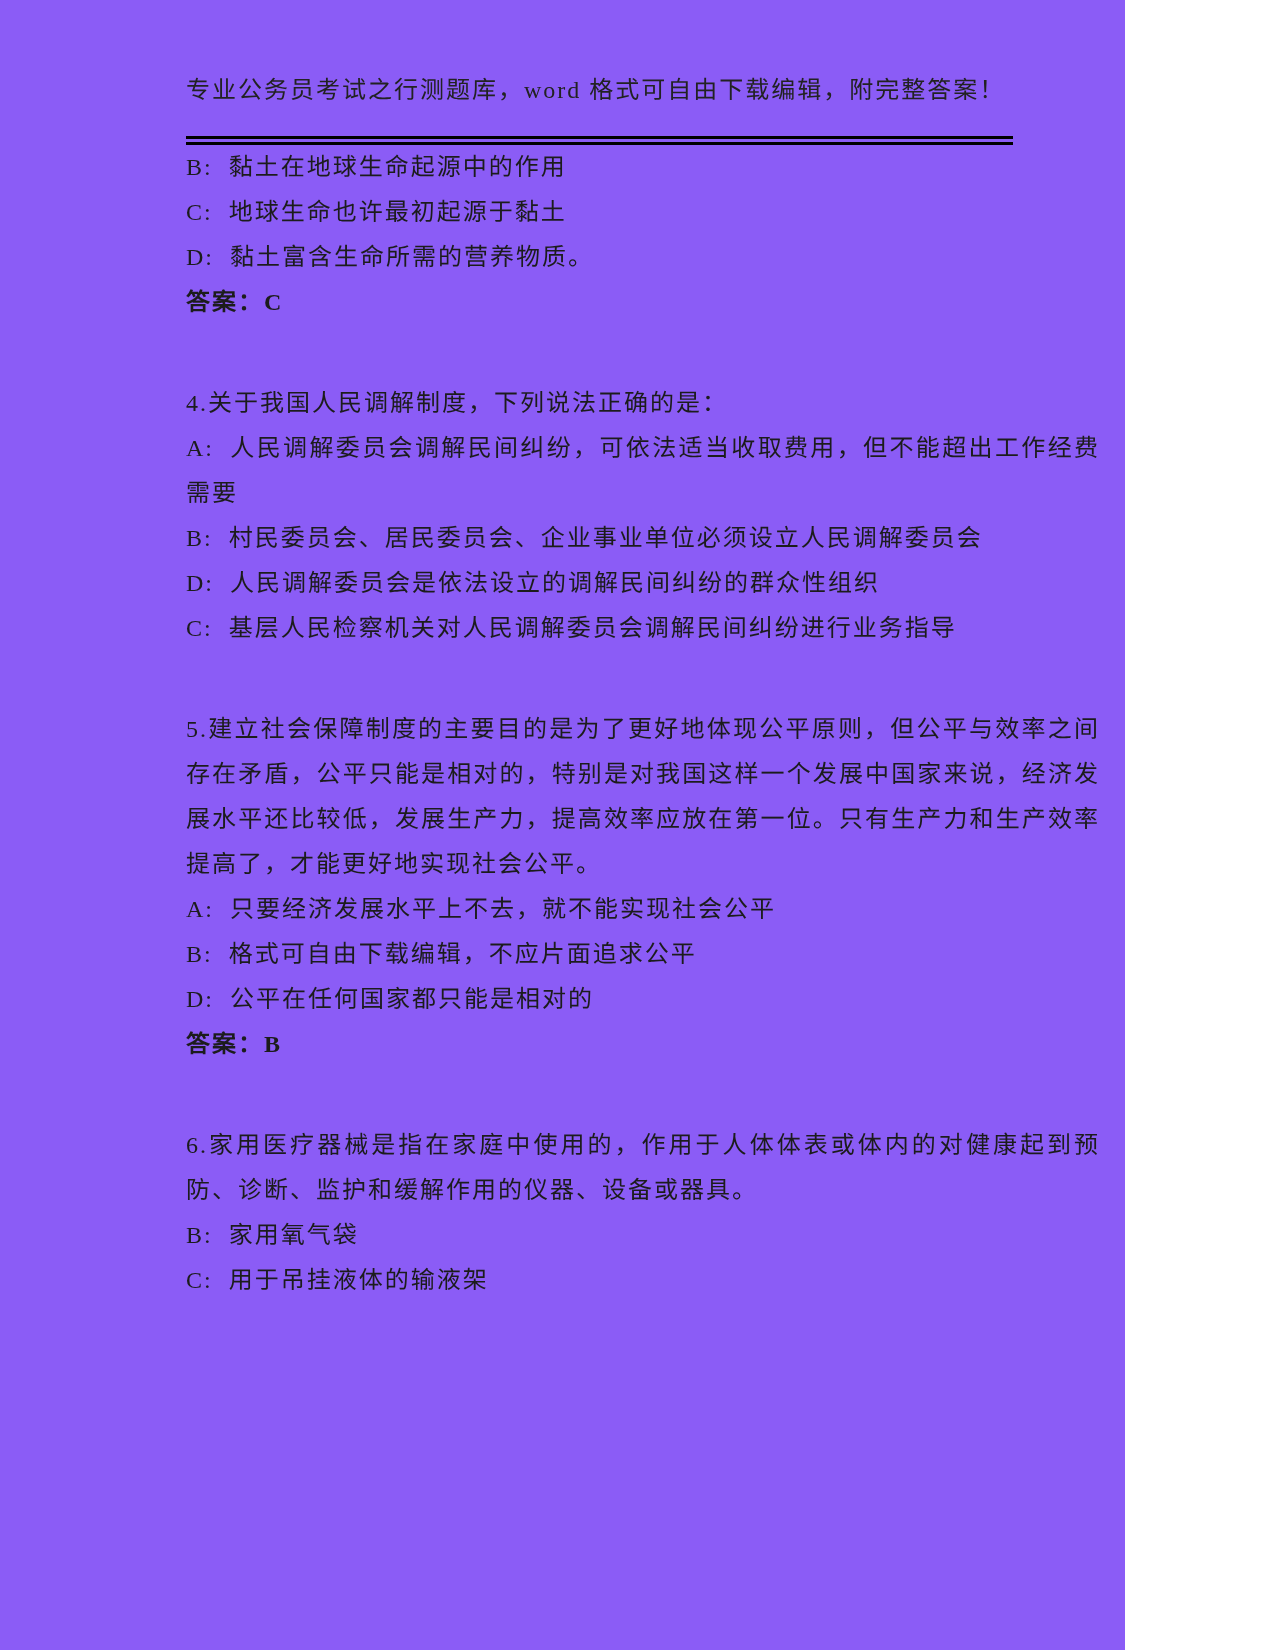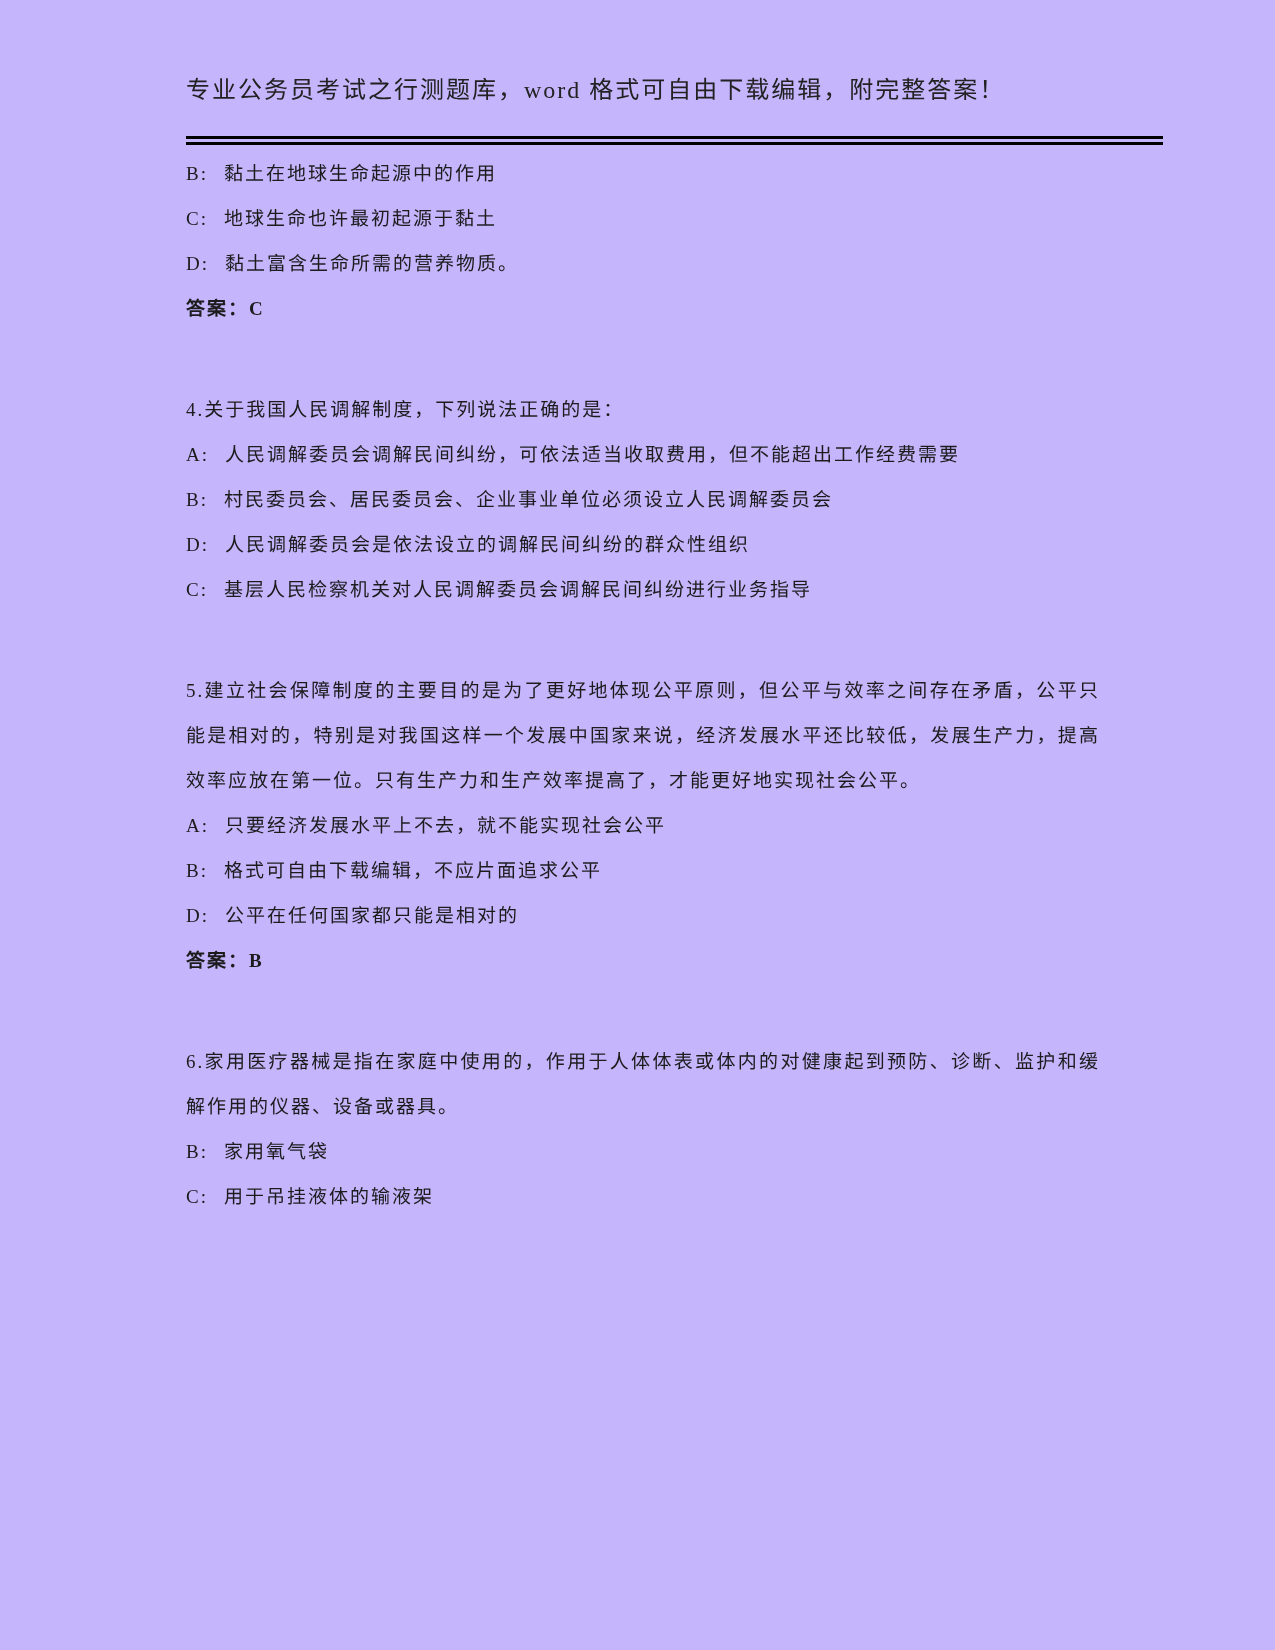--- a/index.html
+++ b/index.html
@@ -2,23 +2,23 @@
 <html lang="zh-CN"><head>
 <meta charset="utf-8">
 <style>
   html, body {
     margin: 0;
     padding: 0;
     background: #ffffff;
   }
   .page {
     position: relative;
-    width: 1275px;
+    width: 1125px;
     height: 1650px;
-    background: #c4b5fd;
+    background: #8b5cf6;
     overflow: hidden;
     font-family: "Liberation Serif", "DejaVu Serif", serif;
     color: #1c1c1c;
   }
   .margin-box {
     margin-left: 186px;
     margin-right: 112px; 
   }
   .header-title {
     padding-top: 76px;
@@ -28,23 +28,22 @@
     color: #222222;
     white-space: nowrap;
   }
   .header-rule {
     margin-top: 32px;
     height: 3px;
     border-top: 3px solid #000000;
     border-bottom: 3px solid #000000;
   }
   .content {
-    padding-top: 6px;
     width: 914px;            
-    font-size: 19px;
+    font-size: 24px;
     line-height: 45px;
     letter-spacing: 2px;
   }
   .content p { margin: 0; }
   .question { margin-top: 56px; }
   .question:first-child { margin-top: 0; }
   .stem, .option { text-align: justify; }
   .opt-label { margin-right: 16px; }
   .answer { font-weight: bold; }
 </style>

